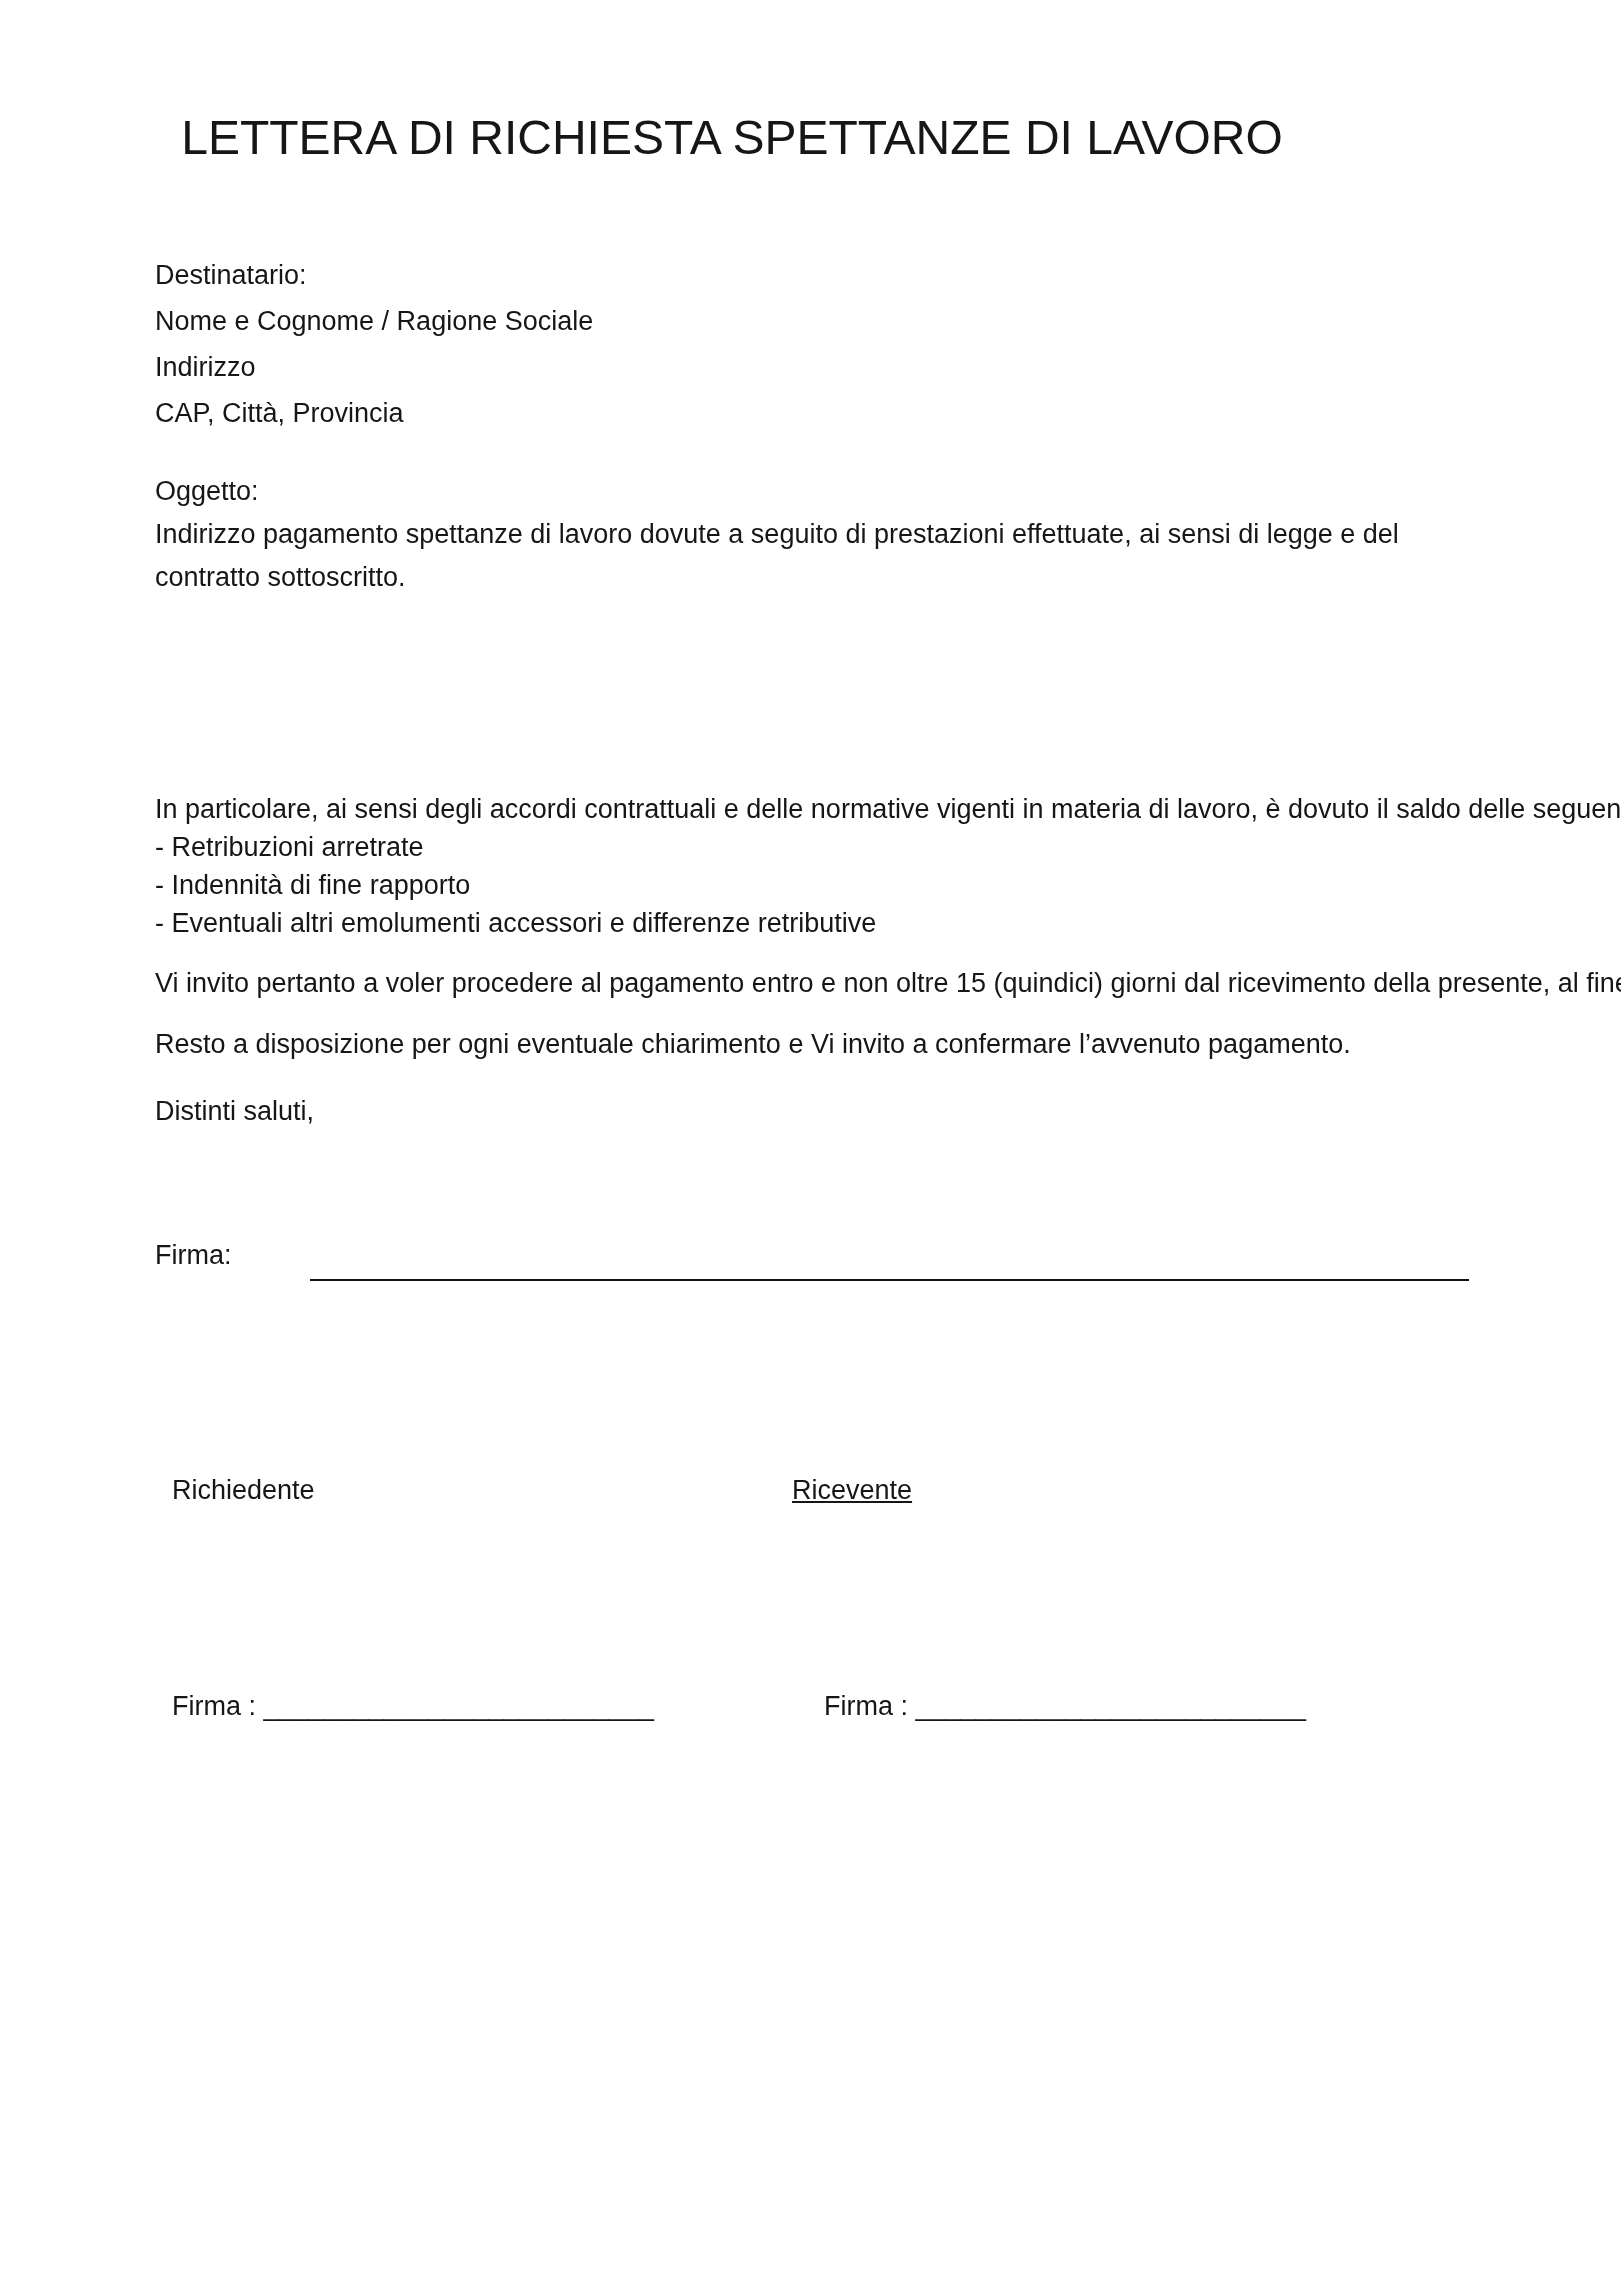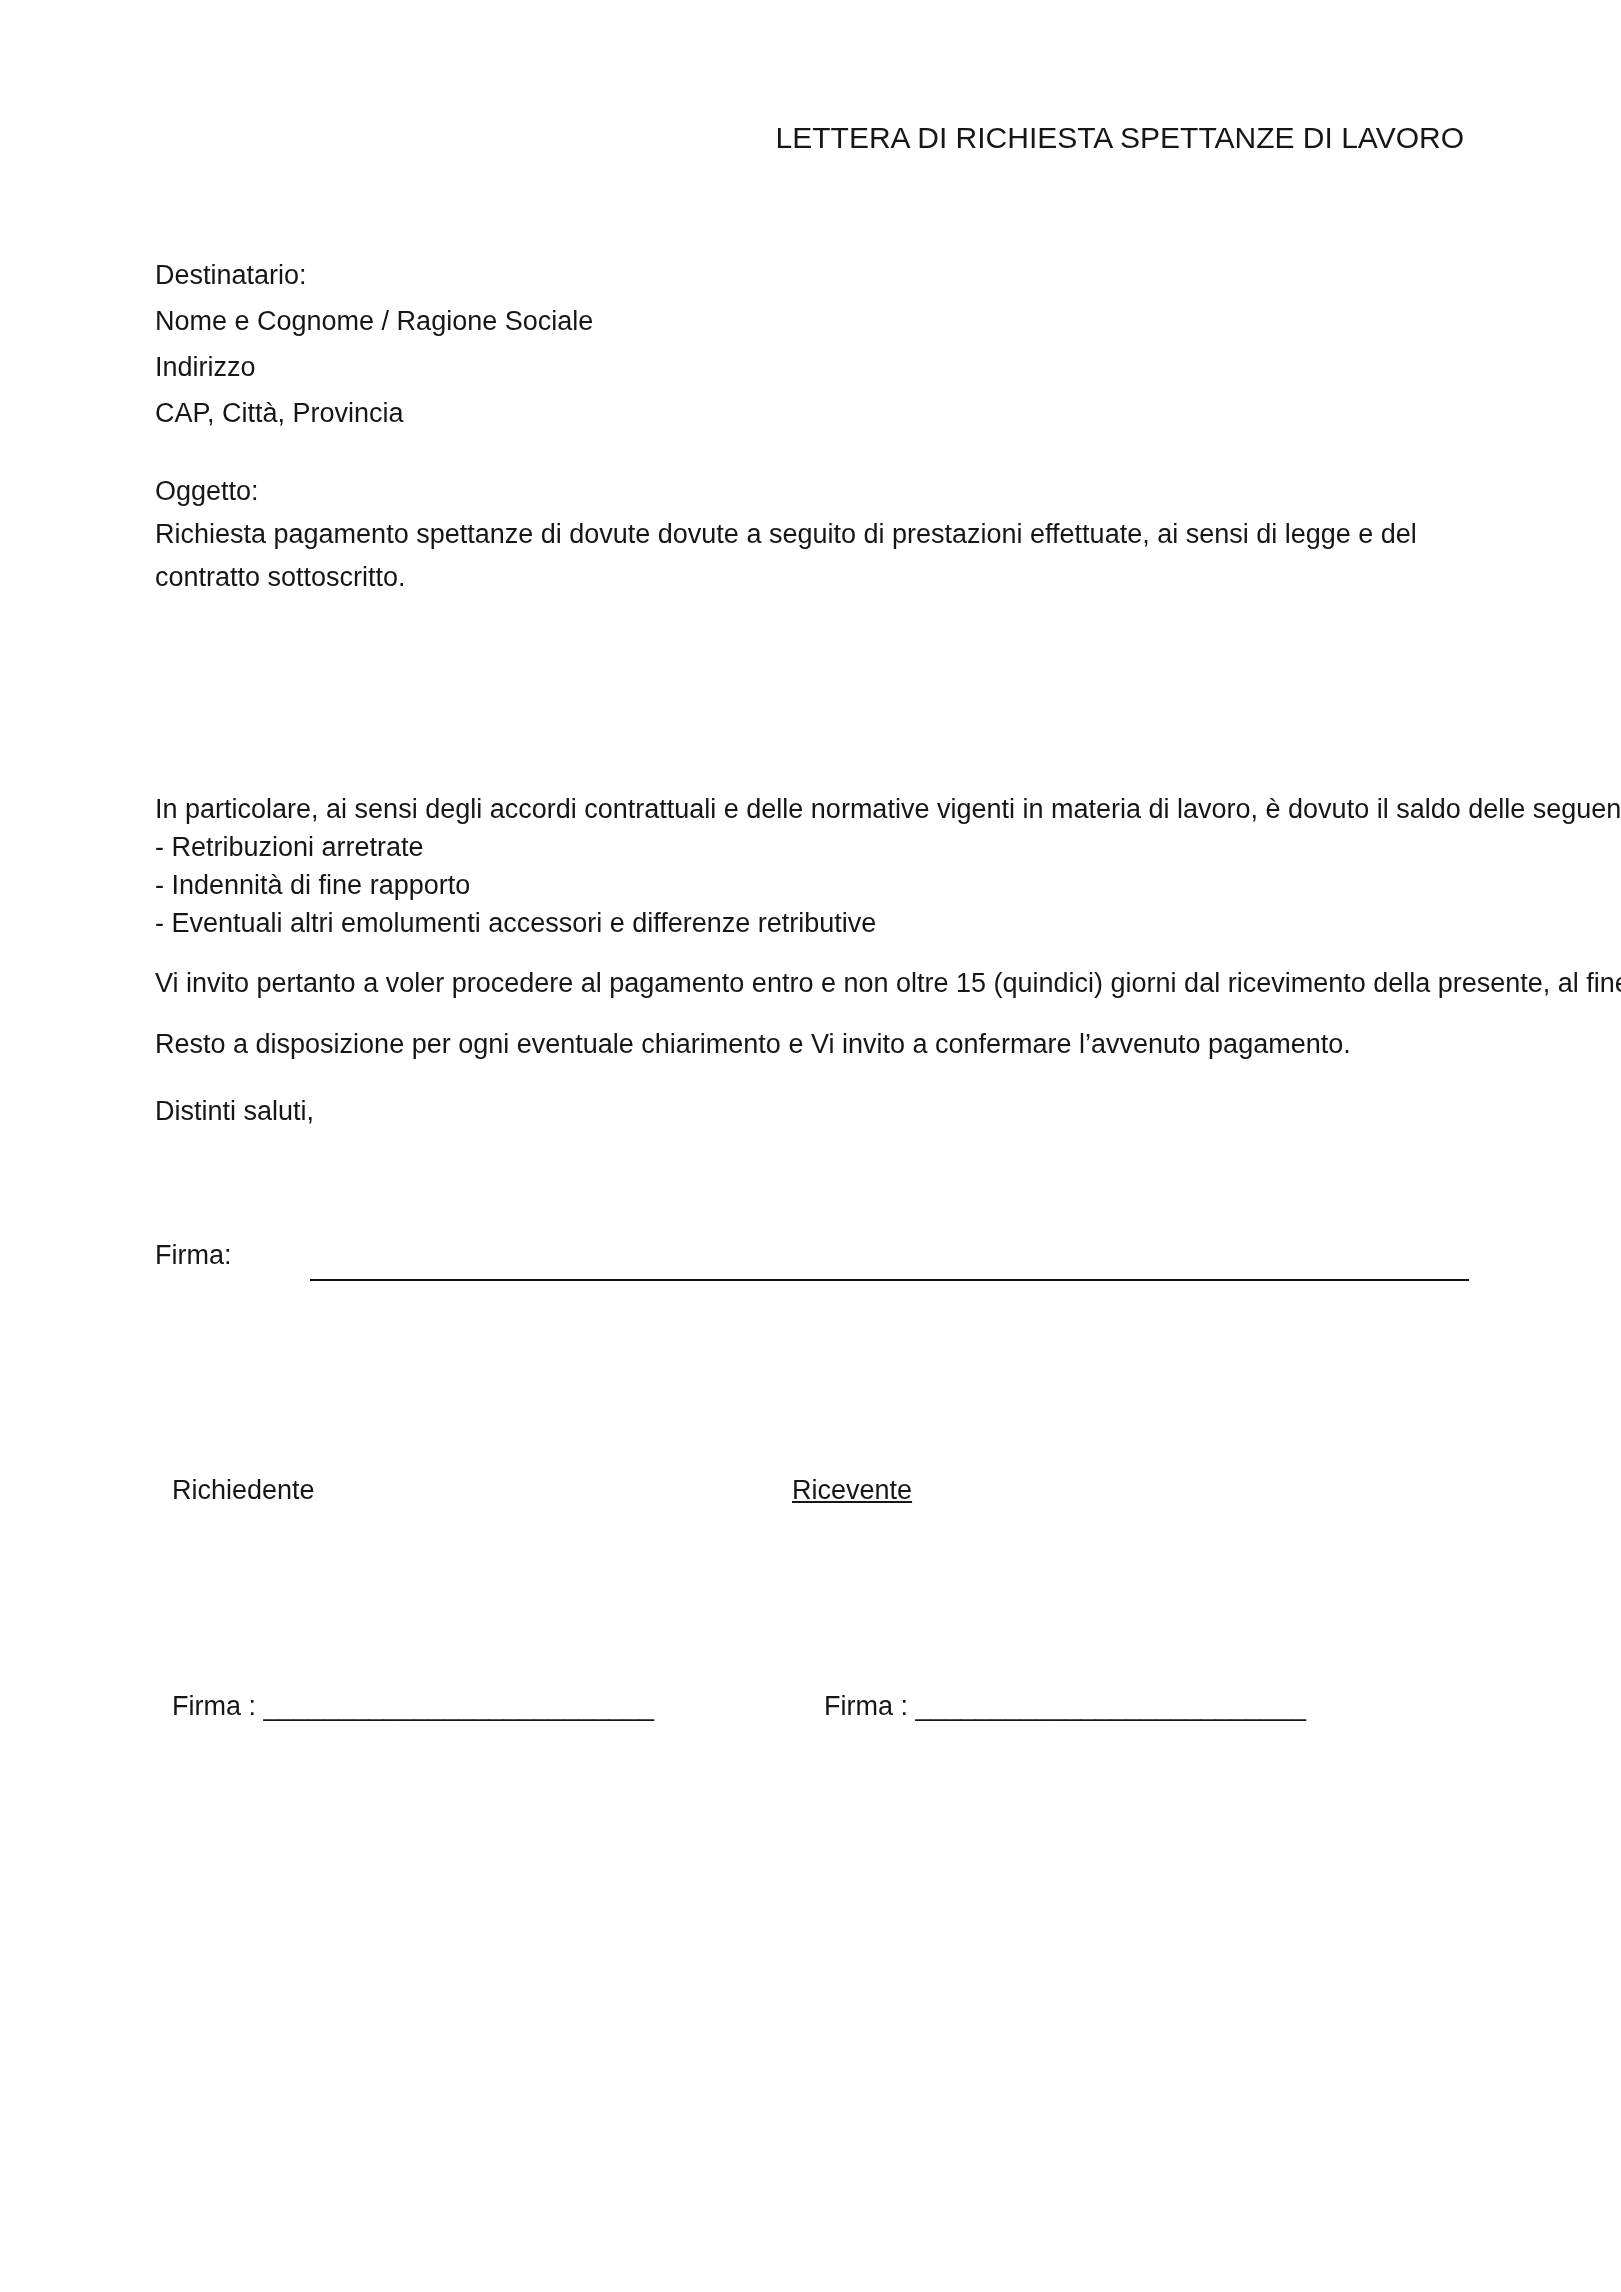--- a/index.html
+++ b/index.html
@@ -17,22 +17,22 @@
     color: #161616;
     font-size: 27px;
   }
   .line { white-space: nowrap; }
 
   .title {
     position: absolute;
     top: 114px;
     left: 0;
     width: 1464px;
-    text-align: right;
-    font-size: 30px;
+    text-align: center;
+    font-size: 48px;
     line-height: 47px;
     white-space: nowrap;
   }
   .recipient   { position: absolute; top: 252px;  left: 155px; line-height: 46px; }
   .subject     { position: absolute; top: 470px;  left: 155px; line-height: 43px; }
   .salutation-block { position: absolute; top: 694px; left: 155px; line-height: 34px; }
   .details     { position: absolute; top: 790px;  left: 155px; line-height: 38px; }
   .deadline    { position: absolute; top: 964px;  left: 155px; line-height: 38px; }
   .availability{ position: absolute; top: 1025px; left: 155px; line-height: 38px; }
   .closing     { position: absolute; top: 1092px; left: 155px; line-height: 38px; }
@@ -61,21 +61,21 @@
 
   <div class="recipient">
     <div class="line">Destinatario:</div>
     <div class="line">Nome e Cognome / Ragione Sociale</div>
     <div class="line">Indirizzo</div>
     <div class="line">CAP, Città, Provincia</div>
   </div>
 
   <div class="subject">
     <div class="line">Oggetto:</div>
-    <div class="line">Richiesta pagamento spettanze di dovute dovute a seguito di prestazioni effettuate, ai sensi di legge e del</div>
+    <div class="line">Indirizzo pagamento spettanze di lavoro dovute a seguito di prestazioni effettuate, ai sensi di legge e del</div>
     <div class="line">contratto sottoscritto.</div>
   </div>
 
 
   <div class="details">
     <div class="line">In particolare, ai sensi degli accordi contrattuali e delle normative vigenti in materia di lavoro, è dovuto il saldo delle seguenti</div>
     <div class="line">- Retribuzioni arretrate</div>
     <div class="line">- Indennità di fine rapporto</div>
     <div class="line">- Eventuali altri emolumenti accessori e differenze retributive</div>
   </div>

